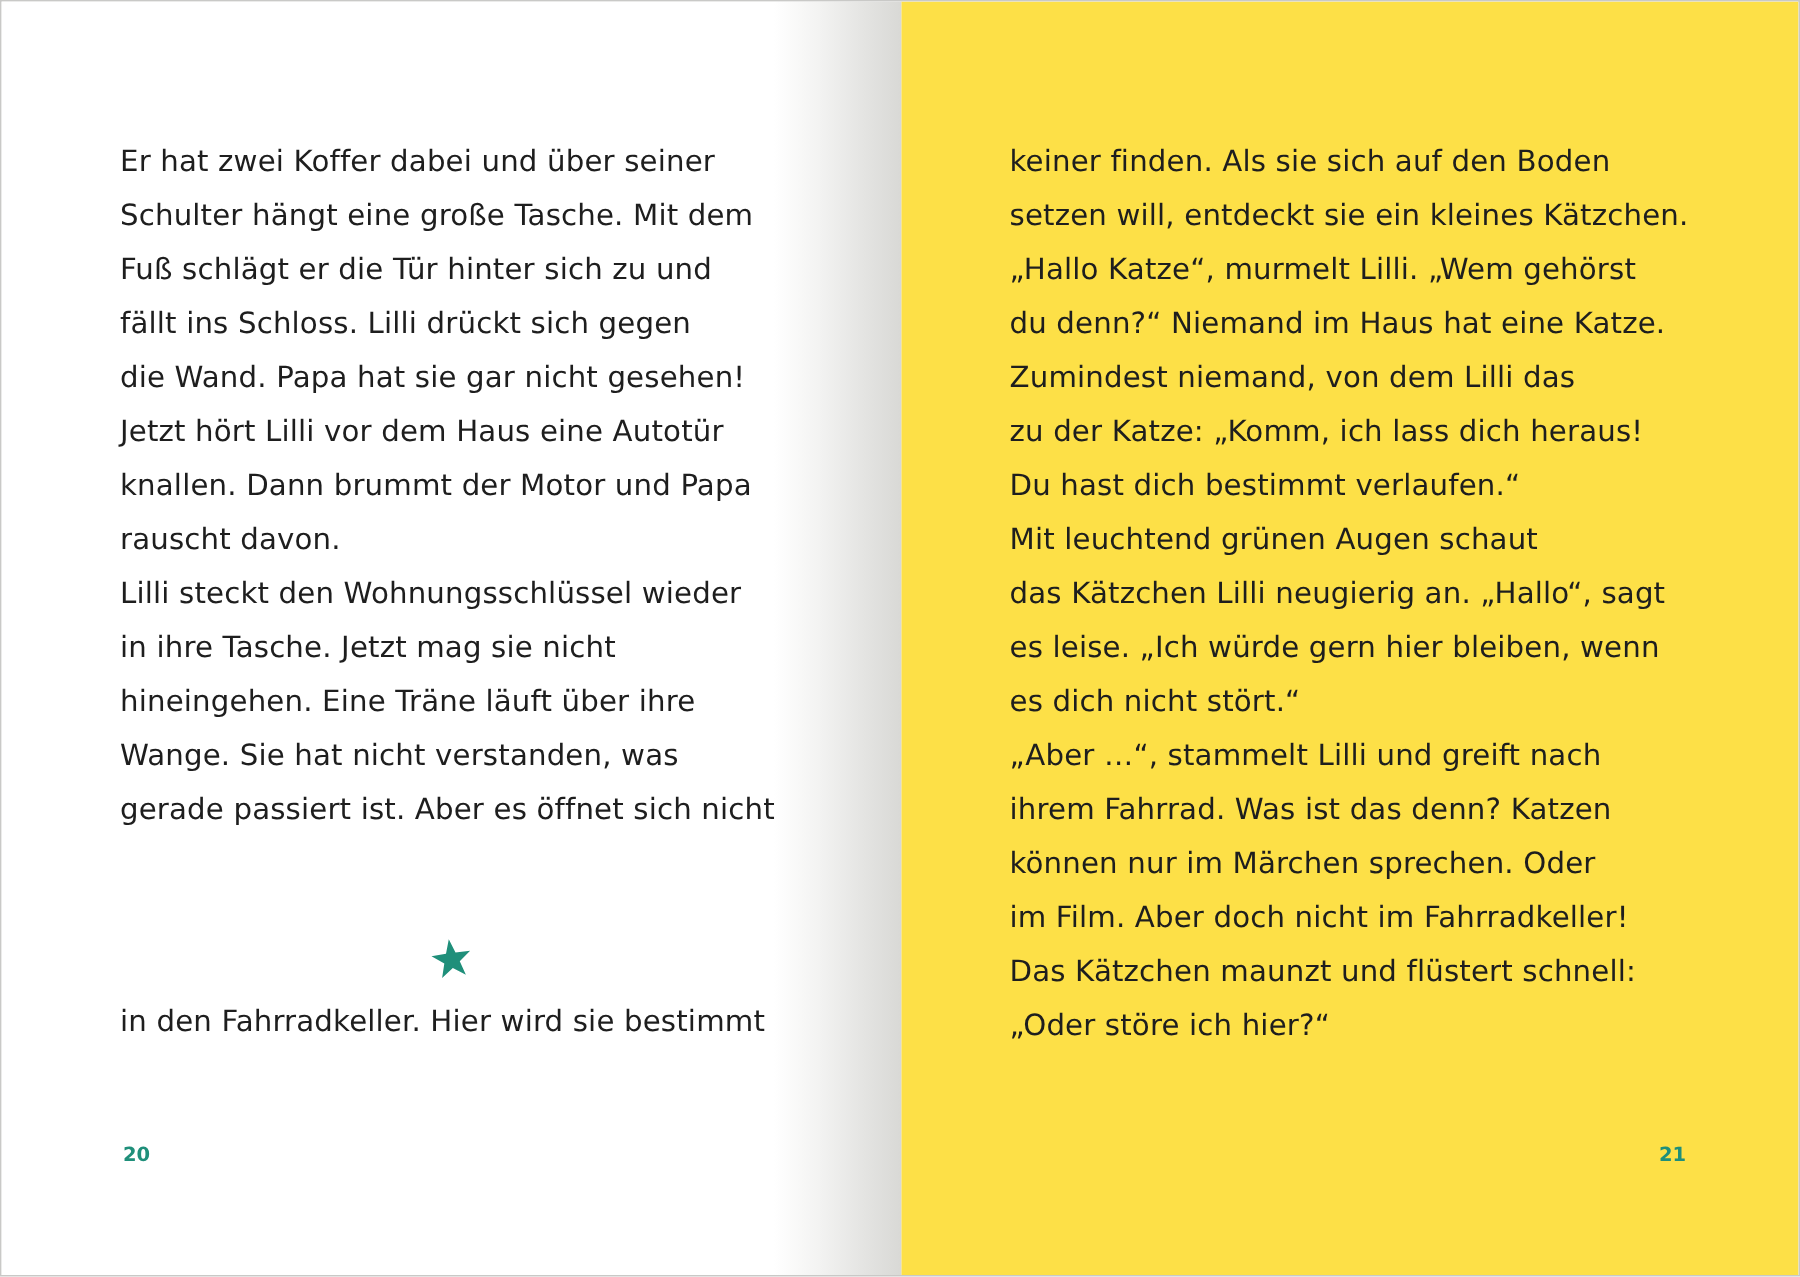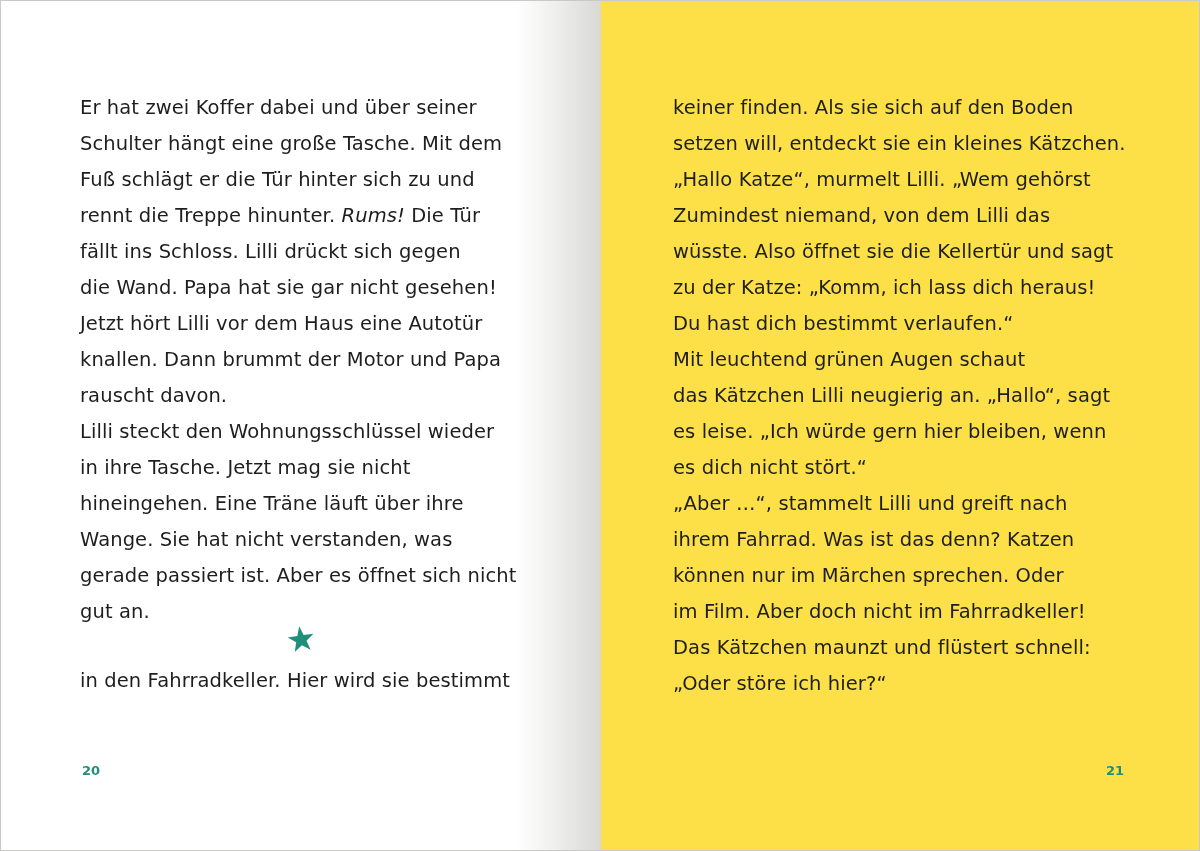--- a/index.html
+++ b/index.html
@@ -47,52 +47,50 @@
 </head>
 <body>
 
 <div class="spread">
 
   <div class="page page-left">
     <div class="text-block left-block-1">
       <span class="line">Er hat zwei Koffer dabei und über seiner</span>
       <span class="line">Schulter hängt eine große Tasche. Mit dem</span>
       <span class="line">Fuß schlägt er die Tür hinter sich zu und</span>
-      <span class="line"><span>rennt die Treppe hinunter. </span><em>Rums!</em><span> Die Tür</span></span>
       <span class="line">fällt ins Schloss. Lilli drückt sich gegen</span>
       <span class="line">die Wand. Papa hat sie gar nicht gesehen!</span>
       <span class="line">Jetzt hört Lilli vor dem Haus eine Autotür</span>
       <span class="line">knallen. Dann brummt der Motor und Papa</span>
       <span class="line">rauscht davon.</span>
       <span class="line">Lilli steckt den Wohnungsschlüssel wieder</span>
       <span class="line">in ihre Tasche. Jetzt mag sie nicht</span>
       <span class="line">hineingehen. Eine Träne läuft über ihre</span>
       <span class="line">Wange. Sie hat nicht verstanden, was</span>
       <span class="line">gerade passiert ist. Aber es öffnet sich nicht</span>
-      <span class="line">gut an.</span>
     </div>
 
     <svg class="star" viewBox="0 0 28 28">
       <polygon points="14,1 17.2,10.4 27,10.6 19.2,16.6 22,26 14,20.4 6,26 8.8,16.6 1,10.6 10.8,10.4" fill="#1f8f7a" transform="rotate(-8 14 14)"></polygon>
     </svg>
 
     <div class="text-block left-block-2">
       <span class="line">in den Fahrradkeller. Hier wird sie bestimmt</span>
     </div>
 
     <div class="page-number pn-left">20</div>
   </div>
 
   <div class="page page-right">
     <div class="text-block right-block">
       <span class="line">keiner finden. Als sie sich auf den Boden</span>
       <span class="line">setzen will, entdeckt sie ein kleines Kätzchen.</span>
       <span class="line">„Hallo Katze“, murmelt Lilli. „Wem gehörst</span>
+      <span class="line">du denn?“ Niemand im Haus hat eine Katze.</span>
       <span class="line">Zumindest niemand, von dem Lilli das</span>
-      <span class="line">wüsste. Also öffnet sie die Kellertür und sagt</span>
       <span class="line">zu der Katze: „Komm, ich lass dich heraus!</span>
       <span class="line">Du hast dich bestimmt verlaufen.“</span>
       <span class="line">Mit leuchtend grünen Augen schaut</span>
       <span class="line">das Kätzchen Lilli neugierig an. „Hallo“, sagt</span>
       <span class="line">es leise. „Ich würde gern hier bleiben, wenn</span>
       <span class="line">es dich nicht stört.“</span>
       <span class="line">„Aber …“, stammelt Lilli und greift nach</span>
       <span class="line">ihrem Fahrrad. Was ist das denn? Katzen</span>
       <span class="line">können nur im Märchen sprechen. Oder</span>
       <span class="line">im Film. Aber doch nicht im Fahrradkeller!</span>

